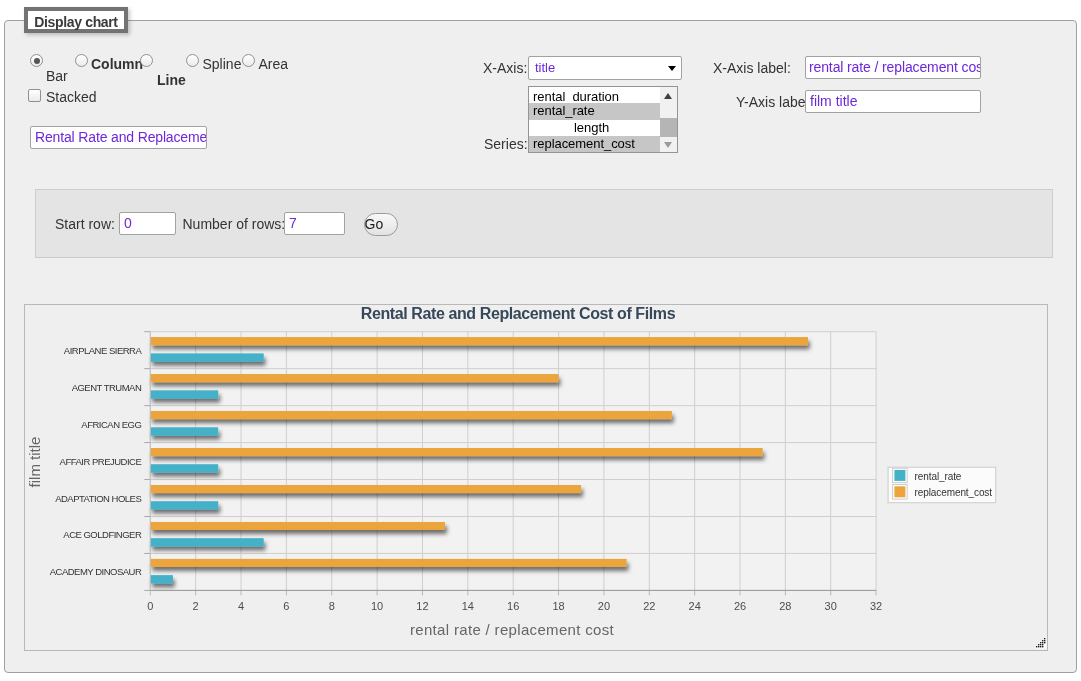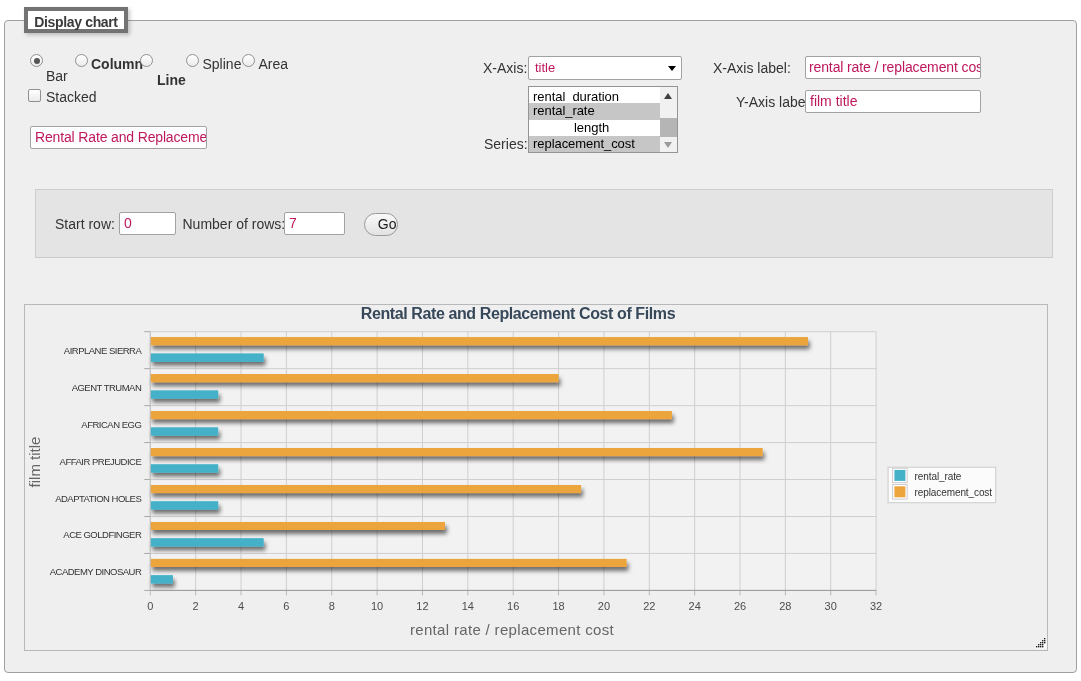--- a/index.html
+++ b/index.html
@@ -1,18 +1,18 @@
 <!DOCTYPE html>
 <html><head><meta charset="utf-8"><style>
 html,body{margin:0;padding:0;background:#ffffff;}
 #page{position:relative;width:1081px;height:681px;font-family:"Liberation Sans",sans-serif;overflow:hidden;}
 .abs{position:absolute;}
 .lbl{position:absolute;font-size:14px;color:#333;line-height:14px;white-space:nowrap;}
 .inp{position:absolute;box-sizing:border-box;border:1px solid #a2a2a2;border-radius:2px;background:#fff;
-     font-family:"Liberation Sans",sans-serif;font-size:14px;color:#be185d;line-height:20px;padding:0 0 0 4px;
+     font-family:"Liberation Sans",sans-serif;font-size:14px;color:#6d28d9;line-height:20px;padding:0 0 0 4px;
      white-space:nowrap;overflow:hidden;}
 .radio{position:absolute;width:13px;height:13px;box-sizing:border-box;border:1px solid #909090;border-radius:50%;
      background:linear-gradient(#fff,#ebebeb);}
 .radio.on:after{content:"";position:absolute;left:2.5px;top:2.5px;width:6px;height:6px;border-radius:50%;background:#555;}
 .opt{position:absolute;left:0;right:17px;height:16.3px;font-size:13px;letter-spacing:-0.05px;line-height:16.5px;padding-left:4px;color:#000;white-space:nowrap;overflow:hidden;}
 .cb{position:absolute;width:13px;height:13px;box-sizing:border-box;border:1px solid #909090;border-radius:2px;
      background:linear-gradient(#fff,#ebebeb);}
 </style></head>
 <body>
 <div id="page">
@@ -60,21 +60,21 @@
   <div class="inp" style="left:805px;top:56px;width:176px;height:23px;padding-left:3px;letter-spacing:-0.12px;">rental rate / replacement cost</div>
   <div class="lbl" style="left:713px;top:95px;margin-left:23px;">Y-Axis label:</div>
   <div class="inp" style="left:805px;top:90px;width:176px;height:23px;">film title</div>
 
   <div class="abs" style="left:34.5px;top:188.5px;width:1018px;height:69px;box-sizing:border-box;border:1px solid #cccccc;background:#e4e4e4;"></div>
   <div class="lbl" style="left:55px;top:217px;">Start row:</div>
   <div class="inp" style="left:119px;top:212px;width:57px;height:23px;">0</div>
   <div class="lbl" style="left:182.5px;top:217px;">Number of rows:</div>
   <div class="inp" style="left:284px;top:212px;width:61px;height:23px;">7</div>
   <div class="abs" style="left:363.5px;top:213px;width:34px;height:23px;box-sizing:border-box;border:1px solid #9a9a9a;border-radius:11.5px;
-       background:linear-gradient(#f9f9f9,#e2e2e2);font-size:14px;color:#1a1a1a;text-align:right;line-height:21px;">Go</div>
+       background:linear-gradient(#f9f9f9,#e2e2e2);font-size:14px;color:#1a1a1a;text-align:left;line-height:21px;">Go</div>
 
   <div class="abs" style="left:24px;top:304px;width:1024px;height:347px;box-sizing:border-box;border:1px solid #b8b8b8;"><svg width="1022" height="345" viewBox="0 0 1022 345" font-family="Liberation Sans, sans-serif">
         <defs>
           <filter id="sh" x="-20%" y="-60%" width="140%" height="260%">
             <feDropShadow dx="2" dy="4" stdDeviation="2" flood-color="#000000" flood-opacity="0.55"></feDropShadow>
           </filter>
         </defs>
         <rect x="125.3" y="26.7" width="725.8" height="258.7" fill="#f2f2f2"></rect>
         <line x1="125.3" y1="26.7" x2="125.3" y2="285.4" stroke="#cfcfcf" stroke-width="1"></line>
         <line x1="170.66" y1="26.7" x2="170.66" y2="285.4" stroke="#cfcfcf" stroke-width="1"></line>

